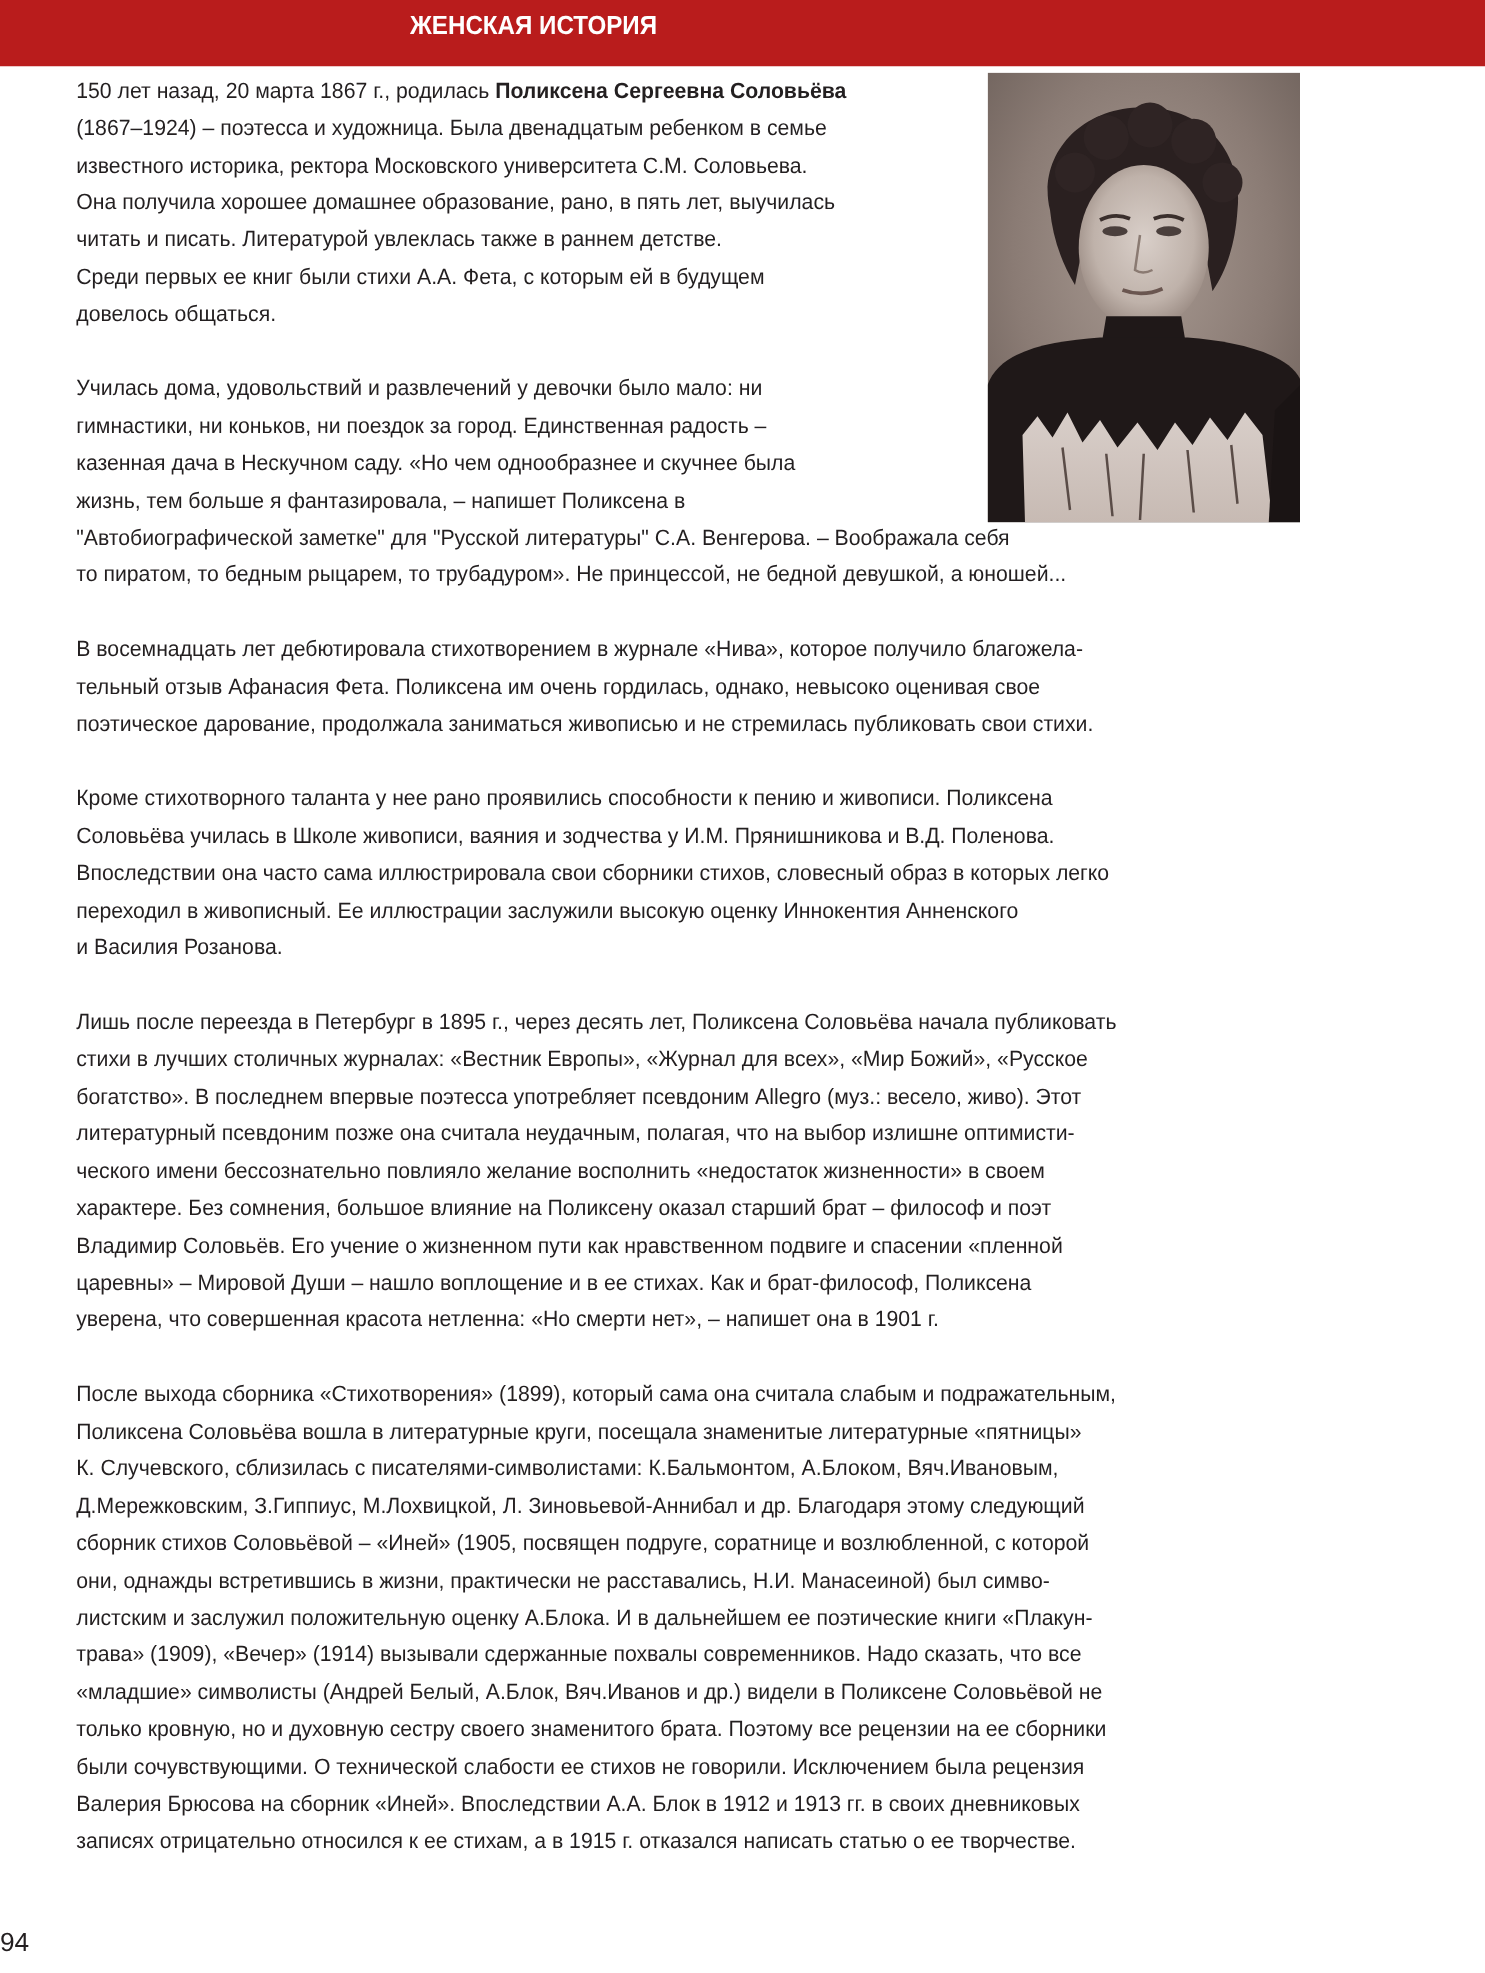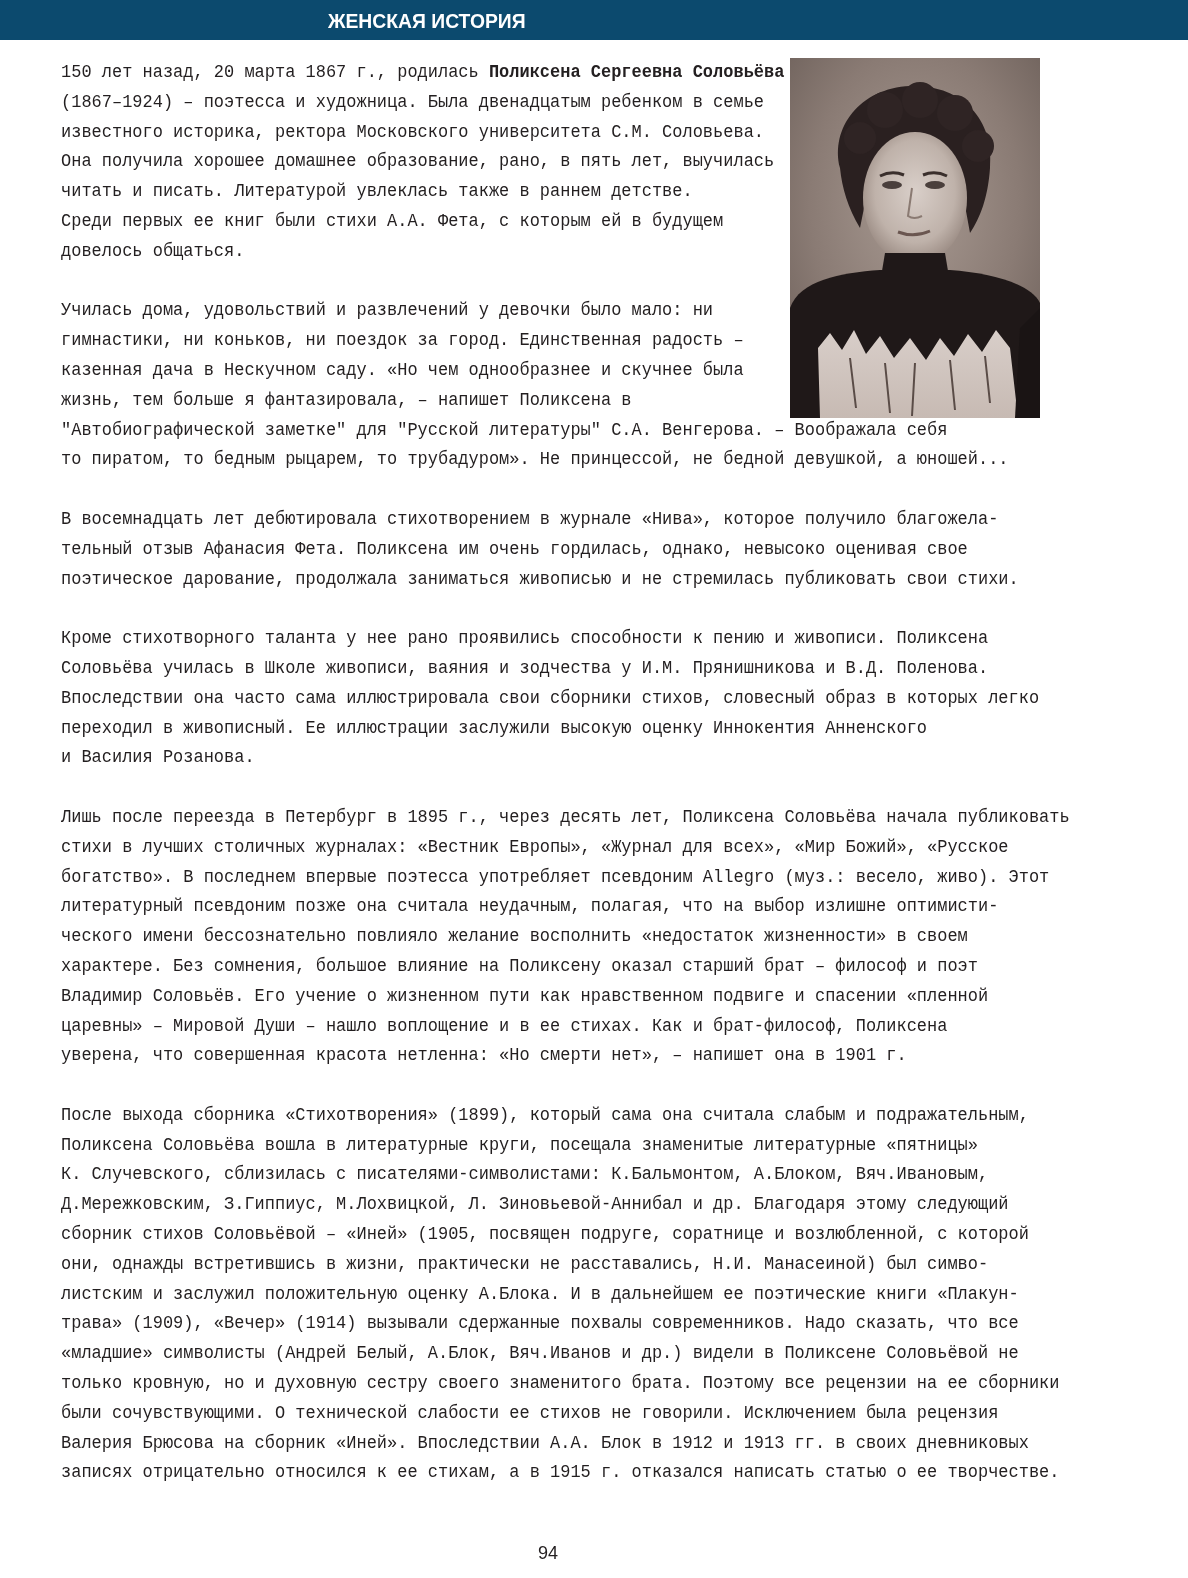--- a/index.html
+++ b/index.html
@@ -13,43 +13,42 @@
       position: relative;
       overflow: hidden;
       font-family: "Liberation Sans", sans-serif;
       color: #231f20;
     }
     .header-bar {
       position: absolute;
       left: 0;
       top: 0;
       width: 1188px;
-      height: 40px;
-      background: #0c4a6e;
+      height: 53px;
+      background: #b91c1c;
     }
     .header-title {
       position: absolute;
       left: 328px;
       top: 8px;
       font-size: 21px;
       font-weight: bold;
       color: #ffffff;
       letter-spacing: 0px;
       line-height: 26px;
       transform: scaleX(0.92);
       transform-origin: left center;
     }
     .content {
       position: absolute;
       left: 61px;
       top: 58px;
       width: 980px;
       font-size: 17.6px;
       line-height: 29.8px;
-      font-family: Liberation Mono, monospace;
     }
     .content p {
       margin: 0 0 29.8px 0;
       white-space: nowrap;
     }
     .content p .line {
       display: block;
       transform: scaleX(0.965);
       transform-origin: left center;
     }
@@ -61,22 +60,22 @@
       width: 250px;
       height: 360px;
       overflow: hidden;
     }
     .portrait svg { display: block; }
     .page-number {
       position: absolute;
       left: 0;
       width: 1096px;
       top: 1543px;
-      text-align: center;
-      font-size: 18px;
+      text-align: left;
+      font-size: 21px;
       color: #231f20;
     }
   </style>
 </head>
 <body>
 
 <div class="header-bar">
   <div class="header-title">ЖЕНСКАЯ ИСТОРИЯ</div>
 </div>
 

